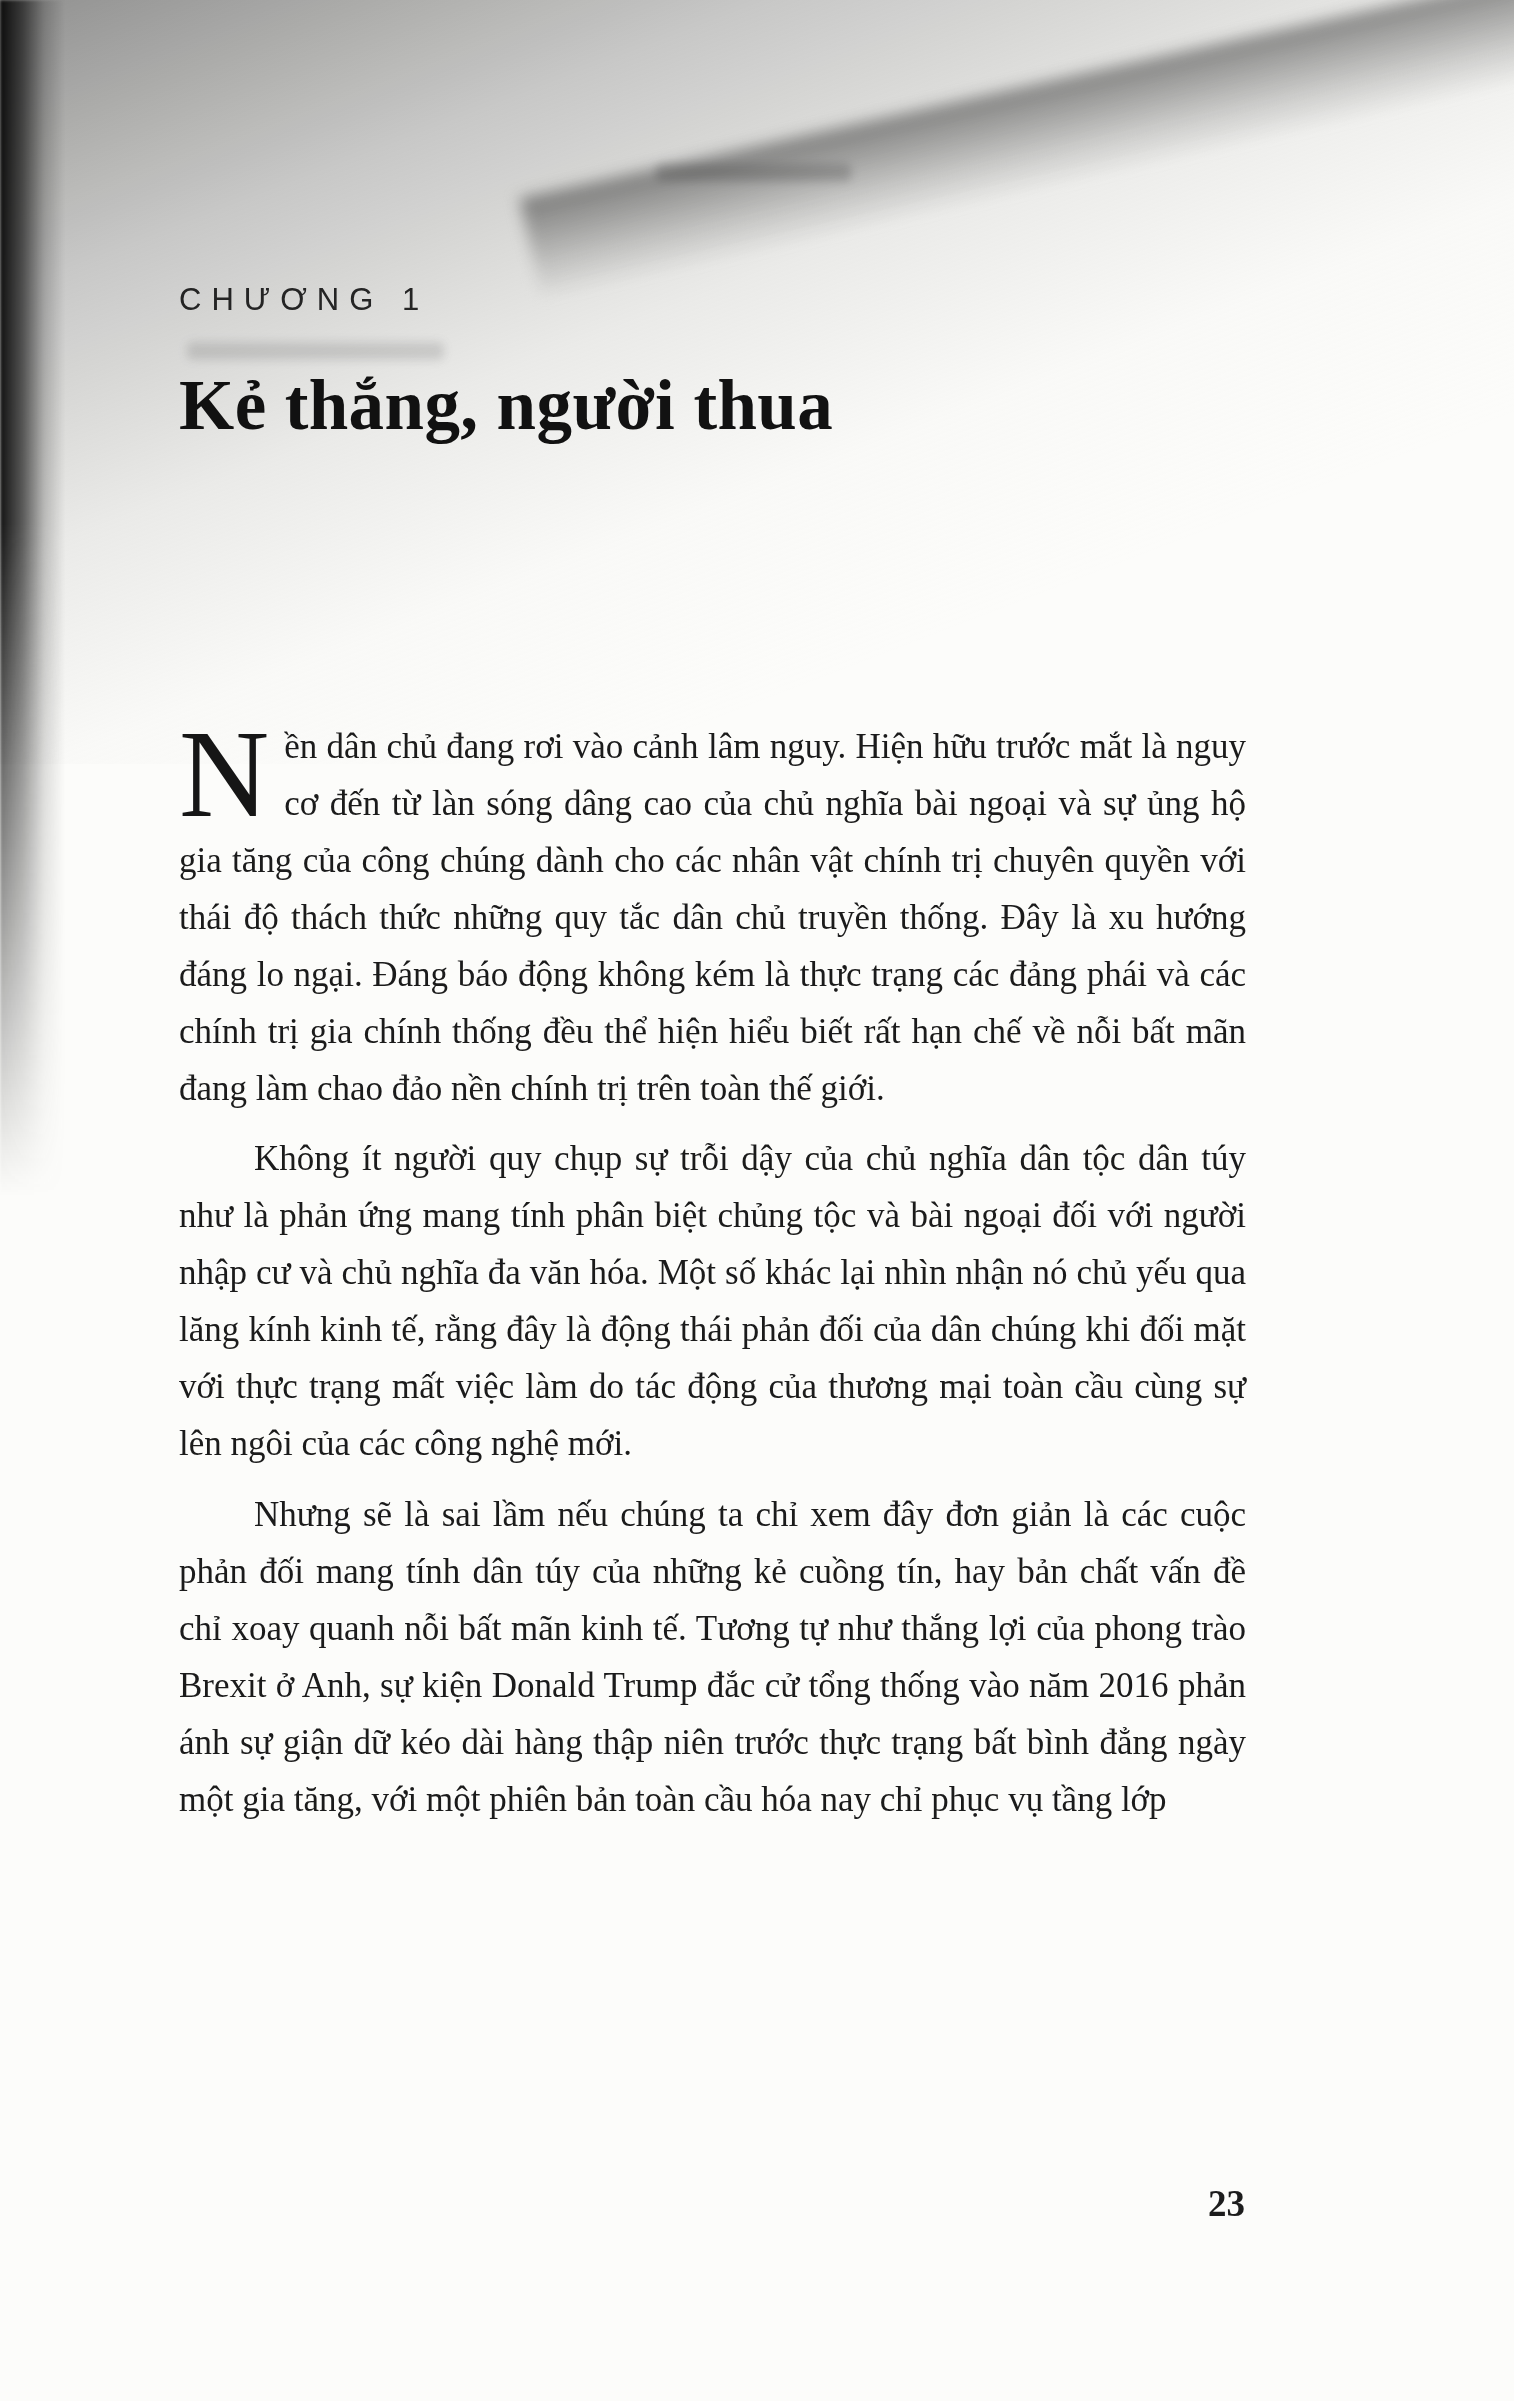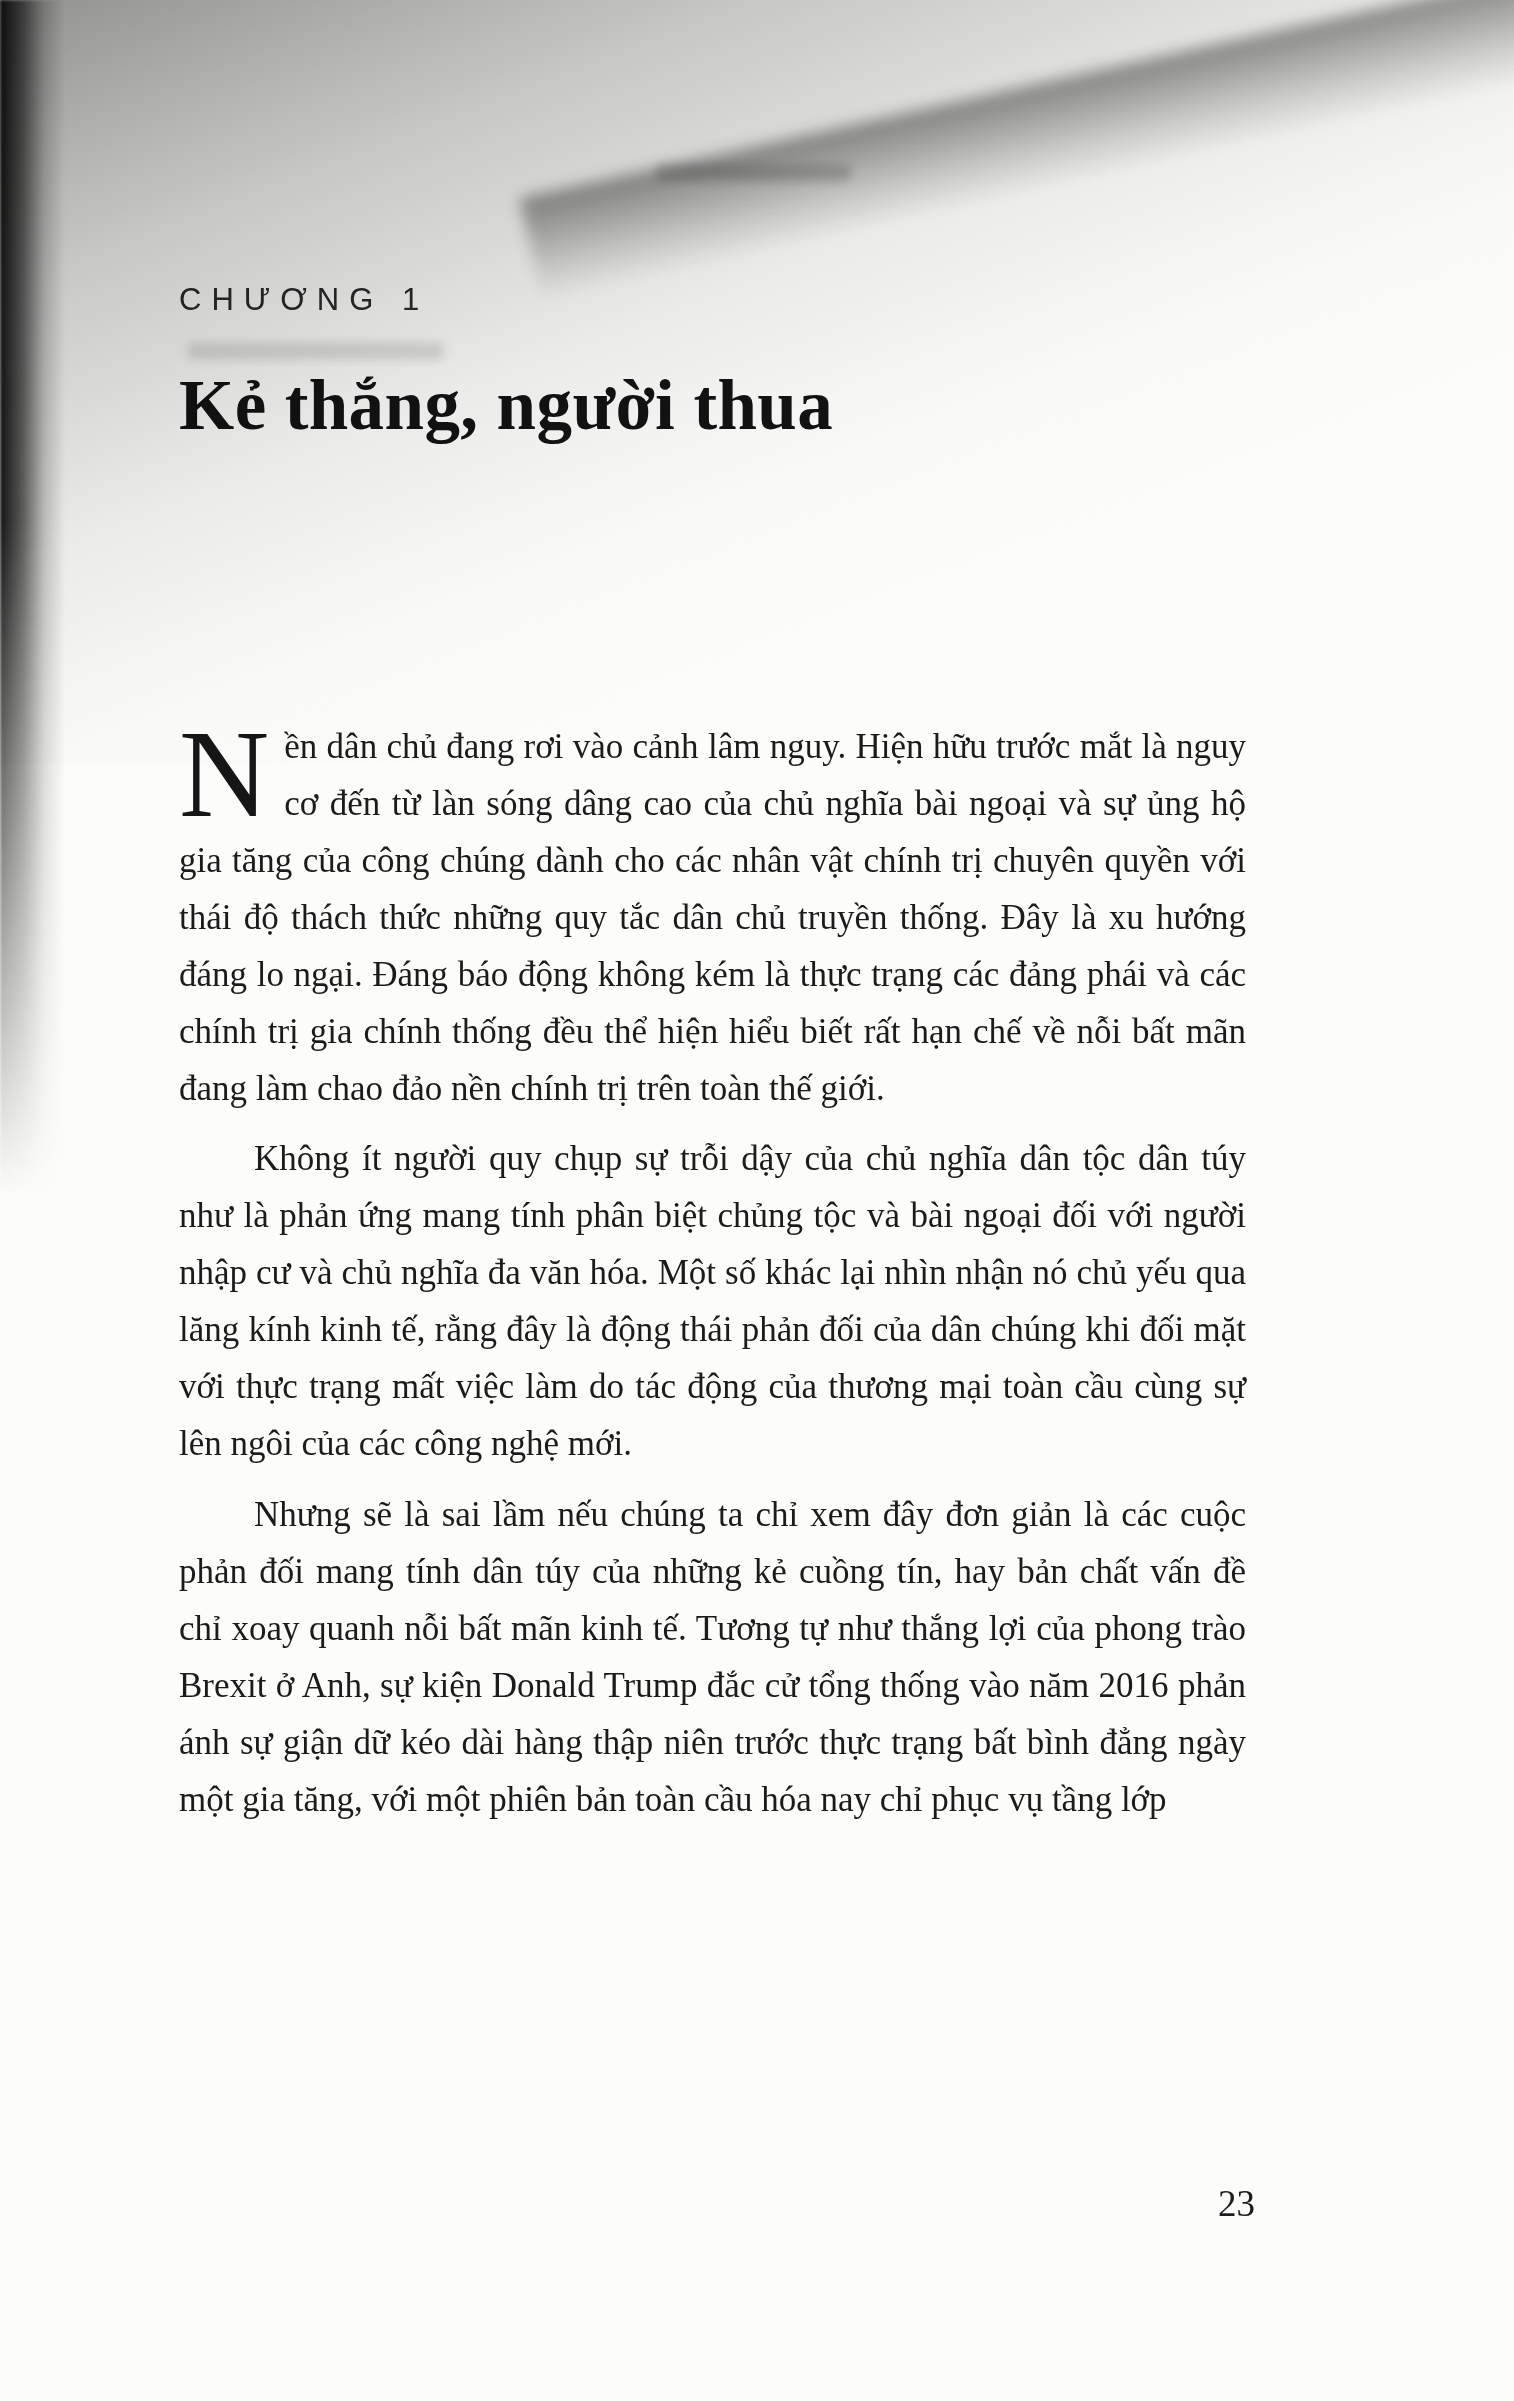--- a/index.html
+++ b/index.html
@@ -112,24 +112,25 @@
   .dropcap {
     float: left;
     font-size: 125px;
     line-height: 93px;
     padding: 10px 15px 0 0;
     color: #161616;
   }
   .page-number {
     position: absolute;
     top: 2182px;
-    right: 260px;
+    right: 270px;
     font-size: 37px;
     color: #1c1c1c;
     z-index: 1;
+    font-weight: bold;
   }
 </style>
 </head>
 <body>
 
 <div class="page">
 
   <div class="ghost ghost-1"></div>
   <div class="ghost ghost-2"></div>
 

